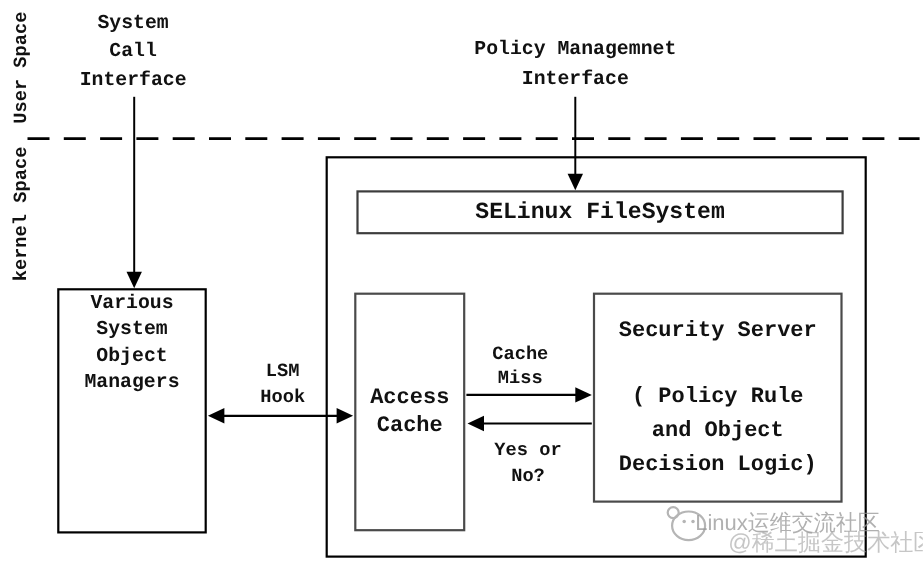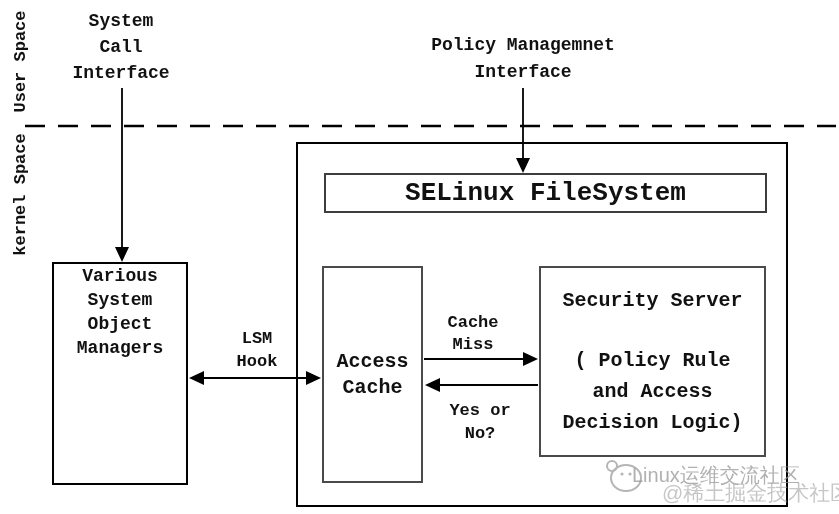--- a/index.html
+++ b/index.html
@@ -17,21 +17,21 @@
   
   .box { position: absolute; background: #ffffff; }
   .outer-container {
     left: 296px; top: 142px; width: 492px; height: 365px;
     border: 2px solid #000000;
   }
   .selinux-fs {
     left: 324px; top: 173px; width: 443px; height: 40px;
     border: 2px solid #3d3d3d;
     display: flex; align-items: center; justify-content: center;
-    font-size: 26px;
+    font-size: 21px;
   }
   .vkom {
     left: 52px; top: 262px; width: 136px; height: 223px;
     border: 2px solid #000000;
     display: flex; flex-direction: column; align-items: center; 
     font-size: 18px; line-height: 24px; text-align: center;
   }
   .avc {
     left: 322px; top: 266px; width: 101px; height: 217px;
     border: 2px solid #4a4a4a;
@@ -94,21 +94,21 @@
 
   <div class="box avc">
     <span>Access</span>
     <span>Cache</span>
   </div>
 
   <div class="box secsrv">
     <span>Security Server</span>
     <span class="gap"></span>
     <span>( Policy Rule</span>
-    <span>and Access</span>
+    <span>and Object</span>
     <span>Decision Logic)</span>
   </div>
 
   <div class="label syscall-label">
     <span>System</span>
     <span>Call</span>
     <span>Interface</span>
   </div>
 
   <div class="label policy-label">

